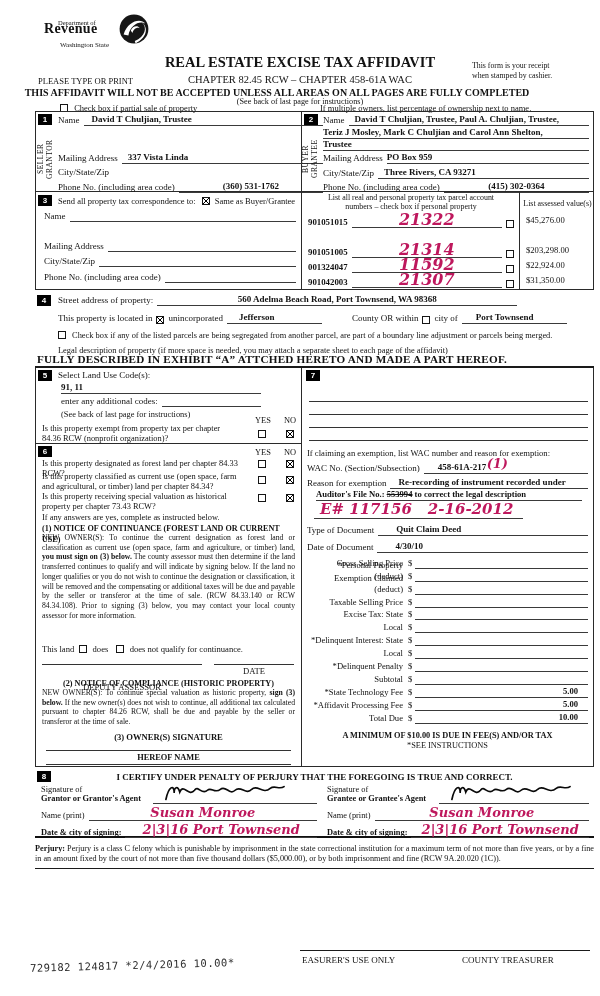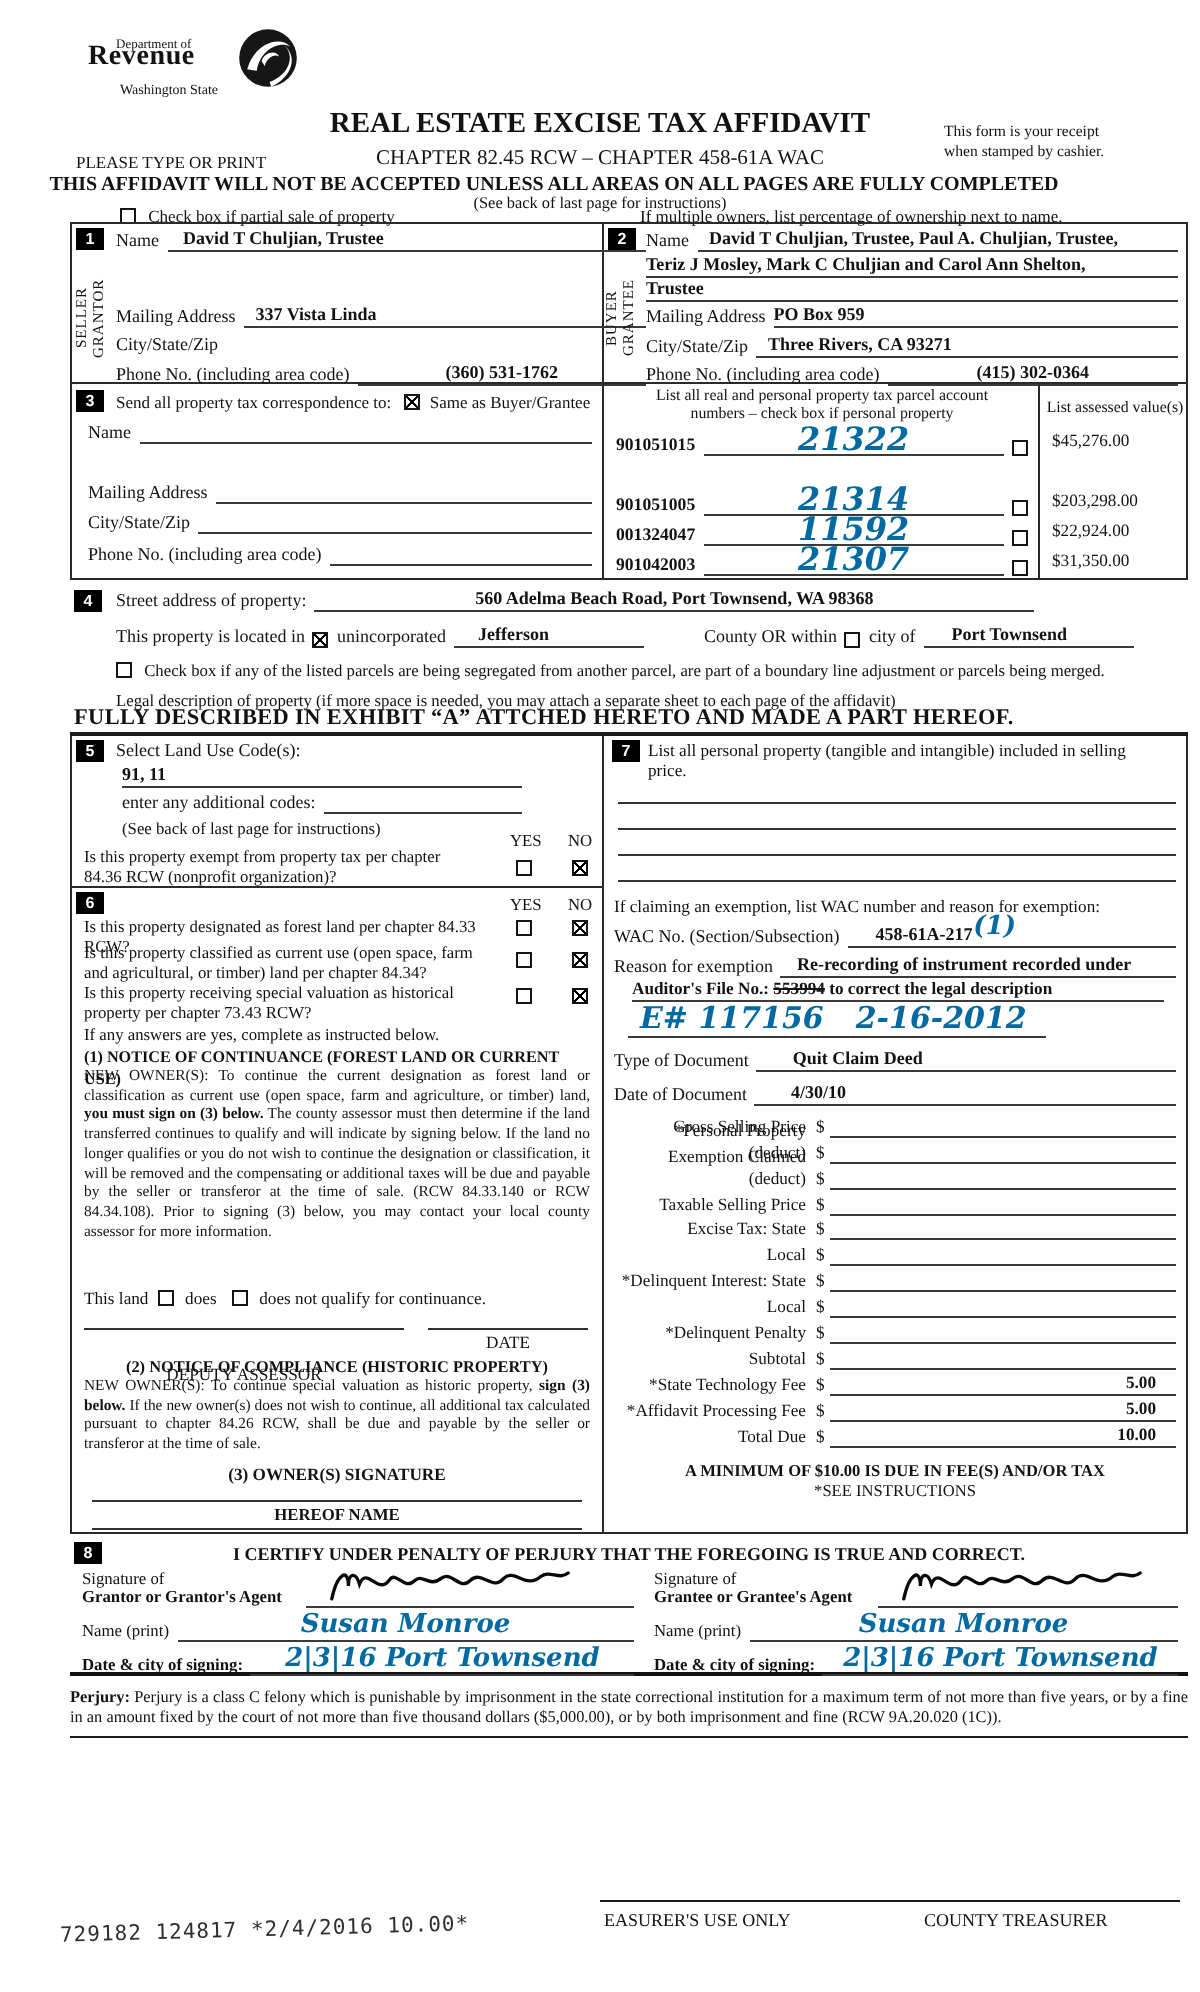--- a/index.html
+++ b/index.html
@@ -22,21 +22,21 @@
     font: bold 8px "Liberation Sans", sans-serif;
   }
   .cb { display: inline-block; width: 8px; height: 8px; border: 1px solid #151515; background: #fff; vertical-align: -1px; flex: 0 0 auto; }
   .cb.checked {
     background-image:
       linear-gradient(45deg, transparent 42%, #000 42%, #000 58%, transparent 58%),
       linear-gradient(-45deg, transparent 42%, #000 42%, #000 58%, transparent 58%);
   }
   .hand {
     font-family: "DejaVu Serif", serif; font-style: italic; font-weight: bold;
-    color: #0369a1; white-space: nowrap;
+    color: #be185d; white-space: nowrap;
   }
   .vert {
     writing-mode: vertical-rl; transform: rotate(180deg);
     font-size: 7.5px; line-height: 8.5px; letter-spacing: 0.5px; text-align: center;
   }
   .para { text-align: justify; font-size: 7.7px; line-height: 9.7px; overflow: hidden; }
   .mrow { display: flex; align-items: flex-end; height: 12.9px; }
   .mlabel { width: 96px; text-align: right; font-size: 8.6px; flex: 0 0 auto; }
   .mdollar { margin: 0 3px 0 5px; font-size: 8.6px; flex: 0 0 auto; }
   .mval { flex: 1 1 auto; border-bottom: 1px solid #3a3a3a; text-align: right; padding-right: 10px; font-size: 8.6px; font-weight: bold; min-height: 10px; }
@@ -279,24 +279,20 @@
     <div class="abs b ctr" style="left:6px;top:310px;width:253px;font-size:8.2px;">(2) NOTICE OF COMPLIANCE (HISTORIC PROPERTY)</div>
     <div class="abs para" style="left:6px;top:320px;width:253px;height:42px;">
       <span>NEW OWNER(S):  To continue special valuation as historic property, </span><span class="b">sign (3) below.</span><span>  If the new owner(s) does not wish to continue, all additional tax calculated pursuant to chapter 84.26 RCW, shall be due and payable by the seller or transferor at the time of sale.</span>
     </div>
     <div class="abs b ctr" style="left:6px;top:364px;width:253px;font-size:8.6px;">(3)  OWNER(S) SIGNATURE</div>
     <div class="abs" style="left:10px;top:382px;width:245px;height:1px;background:#333;"></div>
     <div class="abs b ctr" style="left:10px;top:384px;width:245px;font-size:8.4px;">HEREOF NAME</div>
     <div class="abs" style="left:10px;top:396px;width:245px;height:1px;background:#333;"></div>
 
     <span class="numbox abs" style="left:270px;top:2px;">7</span>
-    <div class="abs" style="left:288px;top:2px;width:264px;font-size:8.6px;line-height:10px;">
-      <span style="display:block;">List all personal property (tangible and intangible) included in selling</span>
-      <span style="display:block;">price.</span>
-    </div>
     <div class="abs" style="left:273px;top:33px;width:279px;height:1px;background:#333;"></div>
     <div class="abs" style="left:273px;top:46px;width:279px;height:1px;background:#333;"></div>
     <div class="abs" style="left:273px;top:59px;width:279px;height:1px;background:#333;"></div>
     <div class="abs" style="left:273px;top:72px;width:279px;height:1px;background:#333;"></div>
 
     <div class="abs" style="left:271px;top:80px;font-size:8.6px;">If claiming an exemption, list WAC number and reason for exemption:</div>
     <div class="field abs" style="left:271px;top:94px;width:281px;">
       <span>WAC No. (Section/Subsection)</span>
       <span class="fill b" style="padding-left:14px;position:relative;">458-61A-217</span>
       <span class="hand abs" style="right:80px;top:-4px;font-size:13px;">(1)</span>

